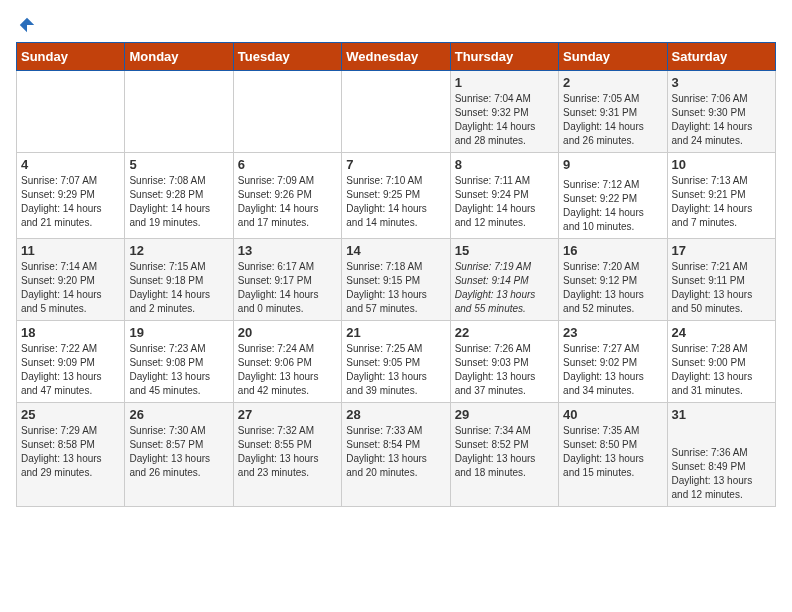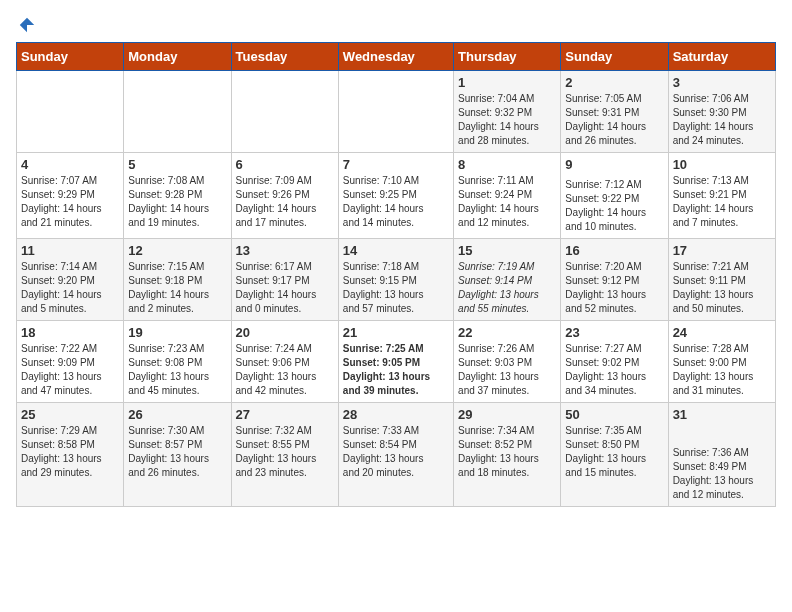--- a/index.html
+++ b/index.html
@@ -267,21 +267,21 @@
         </td>
         <td>
           <div class="day-number">20</div>
           <div class="day-info" style="white-space: pre-line;">Sunrise: 7:24 AM
 Sunset: 9:06 PM
 Daylight: 13 hours
 and 42 minutes.</div>
         </td>
         <td>
           <div class="day-number">21</div>
-          <div class="day-info" style="white-space: pre-line; font-weight: bold;">Sunrise: 7:25 AM
+          <div class="day-info" style="white-space: pre-line;">Sunrise: 7:25 AM
 Sunset: 9:05 PM
 Daylight: 13 hours
 and 39 minutes.</div>
         </td>
         <td>
           <div class="day-number">22</div>
           <div class="day-info" style="white-space: pre-line;">Sunrise: 7:26 AM
 Sunset: 9:03 PM
 Daylight: 13 hours
 and 37 minutes.</div>
@@ -331,21 +331,21 @@
 and 20 minutes.</div>
         </td>
         <td>
           <div class="day-number">29</div>
           <div class="day-info" style="white-space: pre-line;">Sunrise: 7:34 AM
 Sunset: 8:52 PM
 Daylight: 13 hours
 and 18 minutes.</div>
         </td>
         <td>
-          <div class="day-number">50</div>
+          <div class="day-number">40</div>
           <div class="day-info" style="white-space: pre-line;">Sunrise: 7:35 AM
 Sunset: 8:50 PM
 Daylight: 13 hours
 and 15 minutes.</div>
         </td>
         <td>
           <div class="day-number">31</div>
           <div class="day-info" style="white-space: pre-line; margin-top: 24px;">Sunrise: 7:36 AM
 Sunset: 8:49 PM
 Daylight: 13 hours

